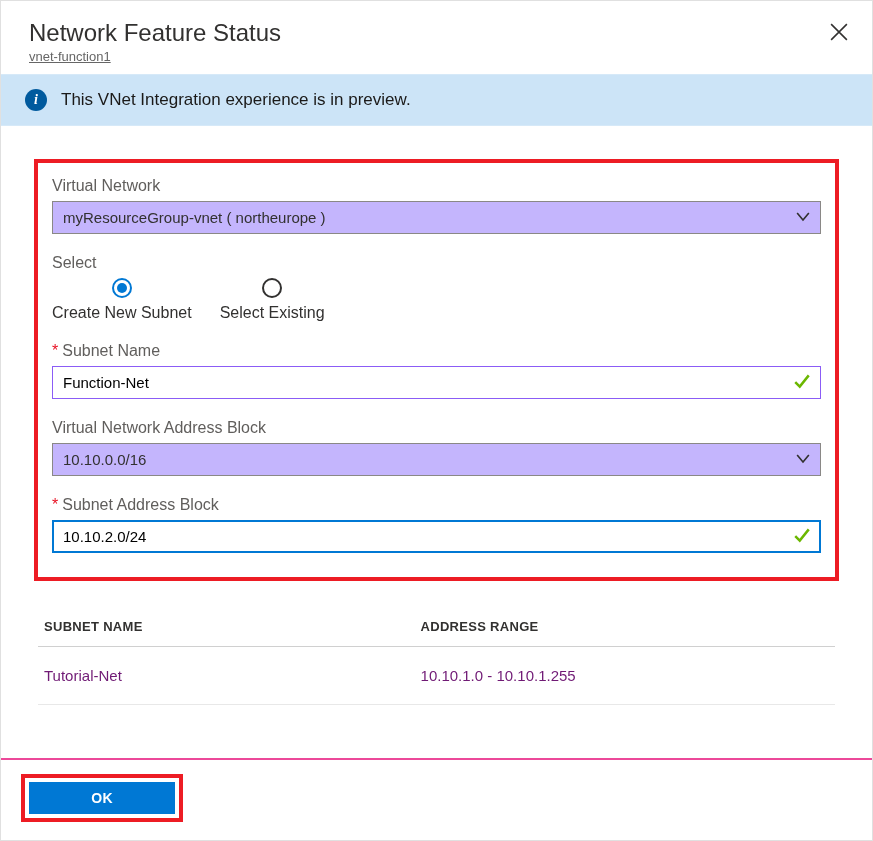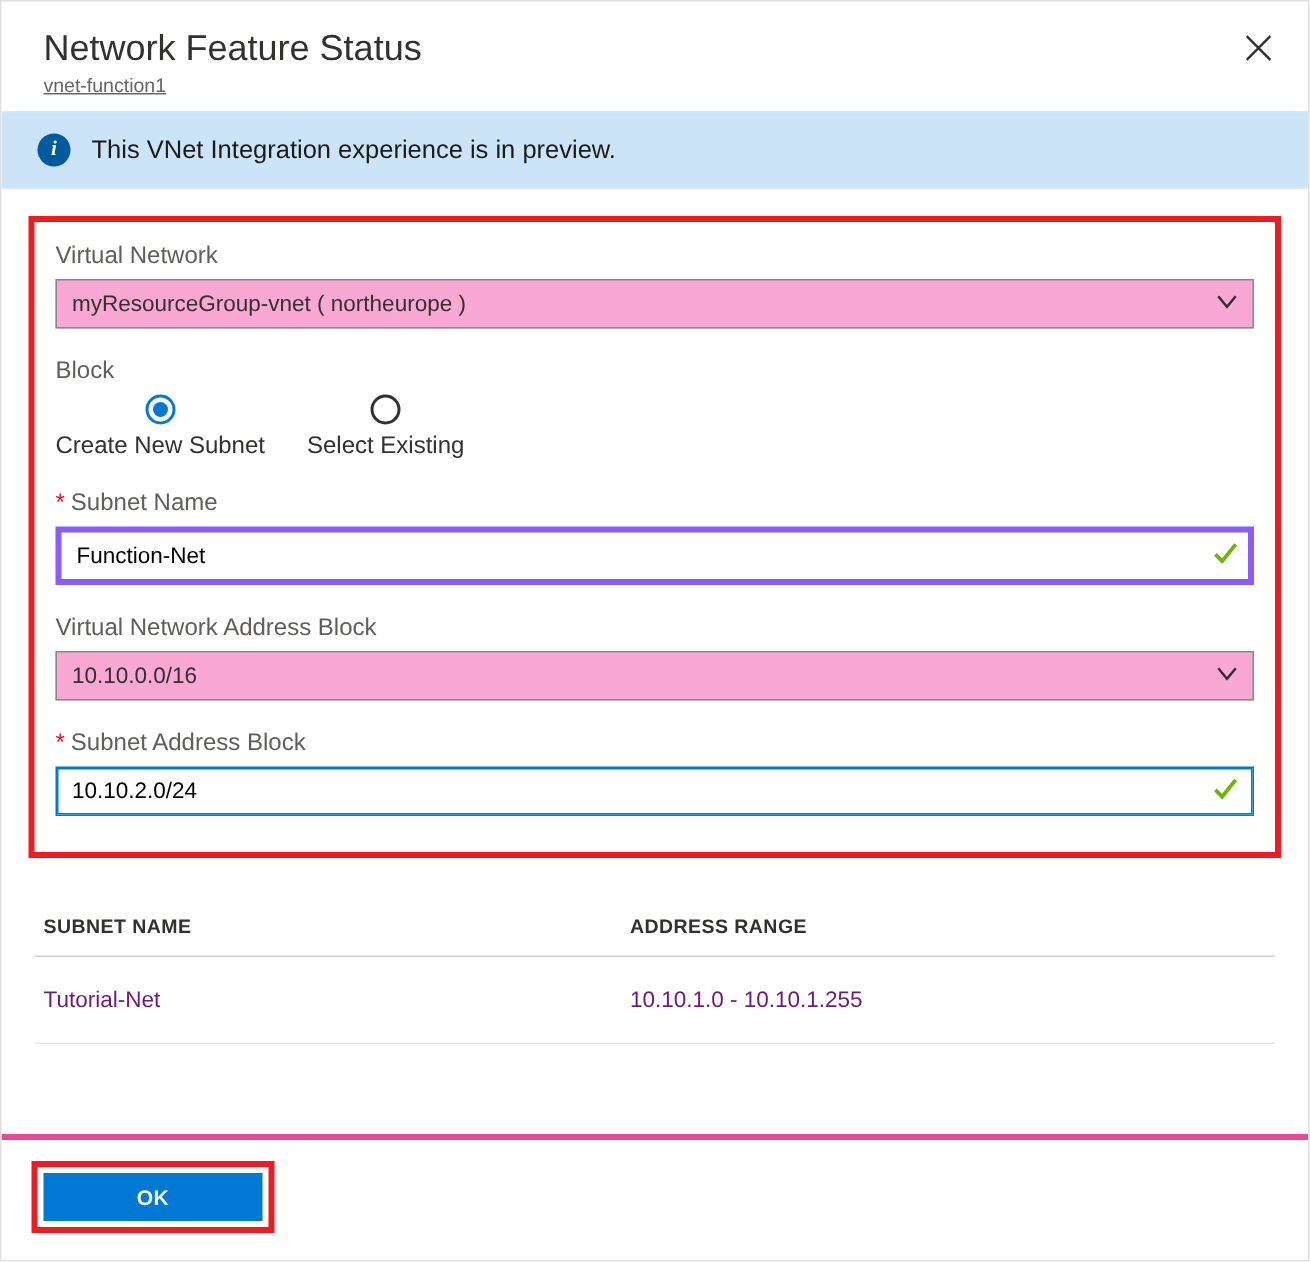--- a/index.html
+++ b/index.html
@@ -54,38 +54,38 @@
       align-items: center;
       justify-content: center;
       font-family: Georgia, serif;
       font-style: italic;
       font-weight: bold;
       font-size: 14px;
       flex-shrink: 0;
     }
     .info-text { font-size: 17px; color: #1b1a19; }
     .form-area {
-      padding: 18px;
+      padding: 33px;
     }
     .red-box {
       border: 4px solid #ed1c24;
       padding: 14px 14px 24px 14px;
     }
     .field-group { margin-bottom: 20px; }
     .label {
       font-size: 16px;
       color: #605e5c;
       margin-bottom: 6px;
       display: block;
     }
     .required { color: #e81123; margin-right: 4px; }
     .select-box, .input-box {
       width: 100%;
       border: 1px solid #8a8886;
-      background: #f9a8d4;
+      background: #c4b5fd;
       font-size: 15px;
       padding: 7px 36px 7px 10px;
       font-family: inherit;
       position: relative;
       display: flex;
       align-items: center;
     }
     .select-box { cursor: pointer; }
     .chevron {
       position: absolute;
@@ -98,21 +98,21 @@
       position: absolute;
       right: 10px;
       top: 50%;
       transform: translateY(-50%);
       color: #6bb700;
     }
     .valid-check svg { width: 18px; height: 18px; }
     .input-wrap { position: relative; }
     input[type="text"] {
       width: 100%;
-      border: 4px solid #8b5cf6;
+      border: 1px solid #8b5cf6;
       font-size: 15px;
       padding: 7px 36px 7px 10px;
       font-family: inherit;
       outline: none;
     }
     input.focused {
       border: 1px solid #0078d4;
       box-shadow: 0 0 0 1px #0078d4 inset;
     }
     .radio-row {
@@ -168,21 +168,21 @@
     }
     .td {
       font-size: 15px;
       color: #701a75;
     }
     .footer {
       position: absolute;
       bottom: 0;
       left: 0;
       right: 0;
-      border-top: 4px solid #ec4899;
+      border-top: 2px solid #ec4899;
       padding: 14px 20px 18px 20px;
       background: #fff;
     }
     .ok-wrap {
       display: inline-block;
       border: 4px solid #ed1c24;
       padding: 4px;
     }
     .ok-btn {
       background: #0078d4;
@@ -224,21 +224,21 @@
         <span>myResourceGroup-vnet ( northeurope )</span>
         <span class="chevron">
           <svg viewBox="0 0 12 12">
               <path d="M1 3 L6 9 L11 3" stroke="#323130" stroke-width="1.4" fill="none"></path>
             </svg>
         </span>
       </div>
     </div>
 
     <div class="field-group">
-      <span class="label">Block</span>
+      <span class="label">Select</span>
       <div class="radio-row">
         <div class="radio-option">
           <div class="radio-circle">
               <div class="radio-dot"></div>
             </div>
           <span class="radio-label">Create New Subnet</span>
         </div>
         <div class="radio-option">
           <div class="radio-circle unchecked"></div>
           <span class="radio-label">Select Existing</span>

